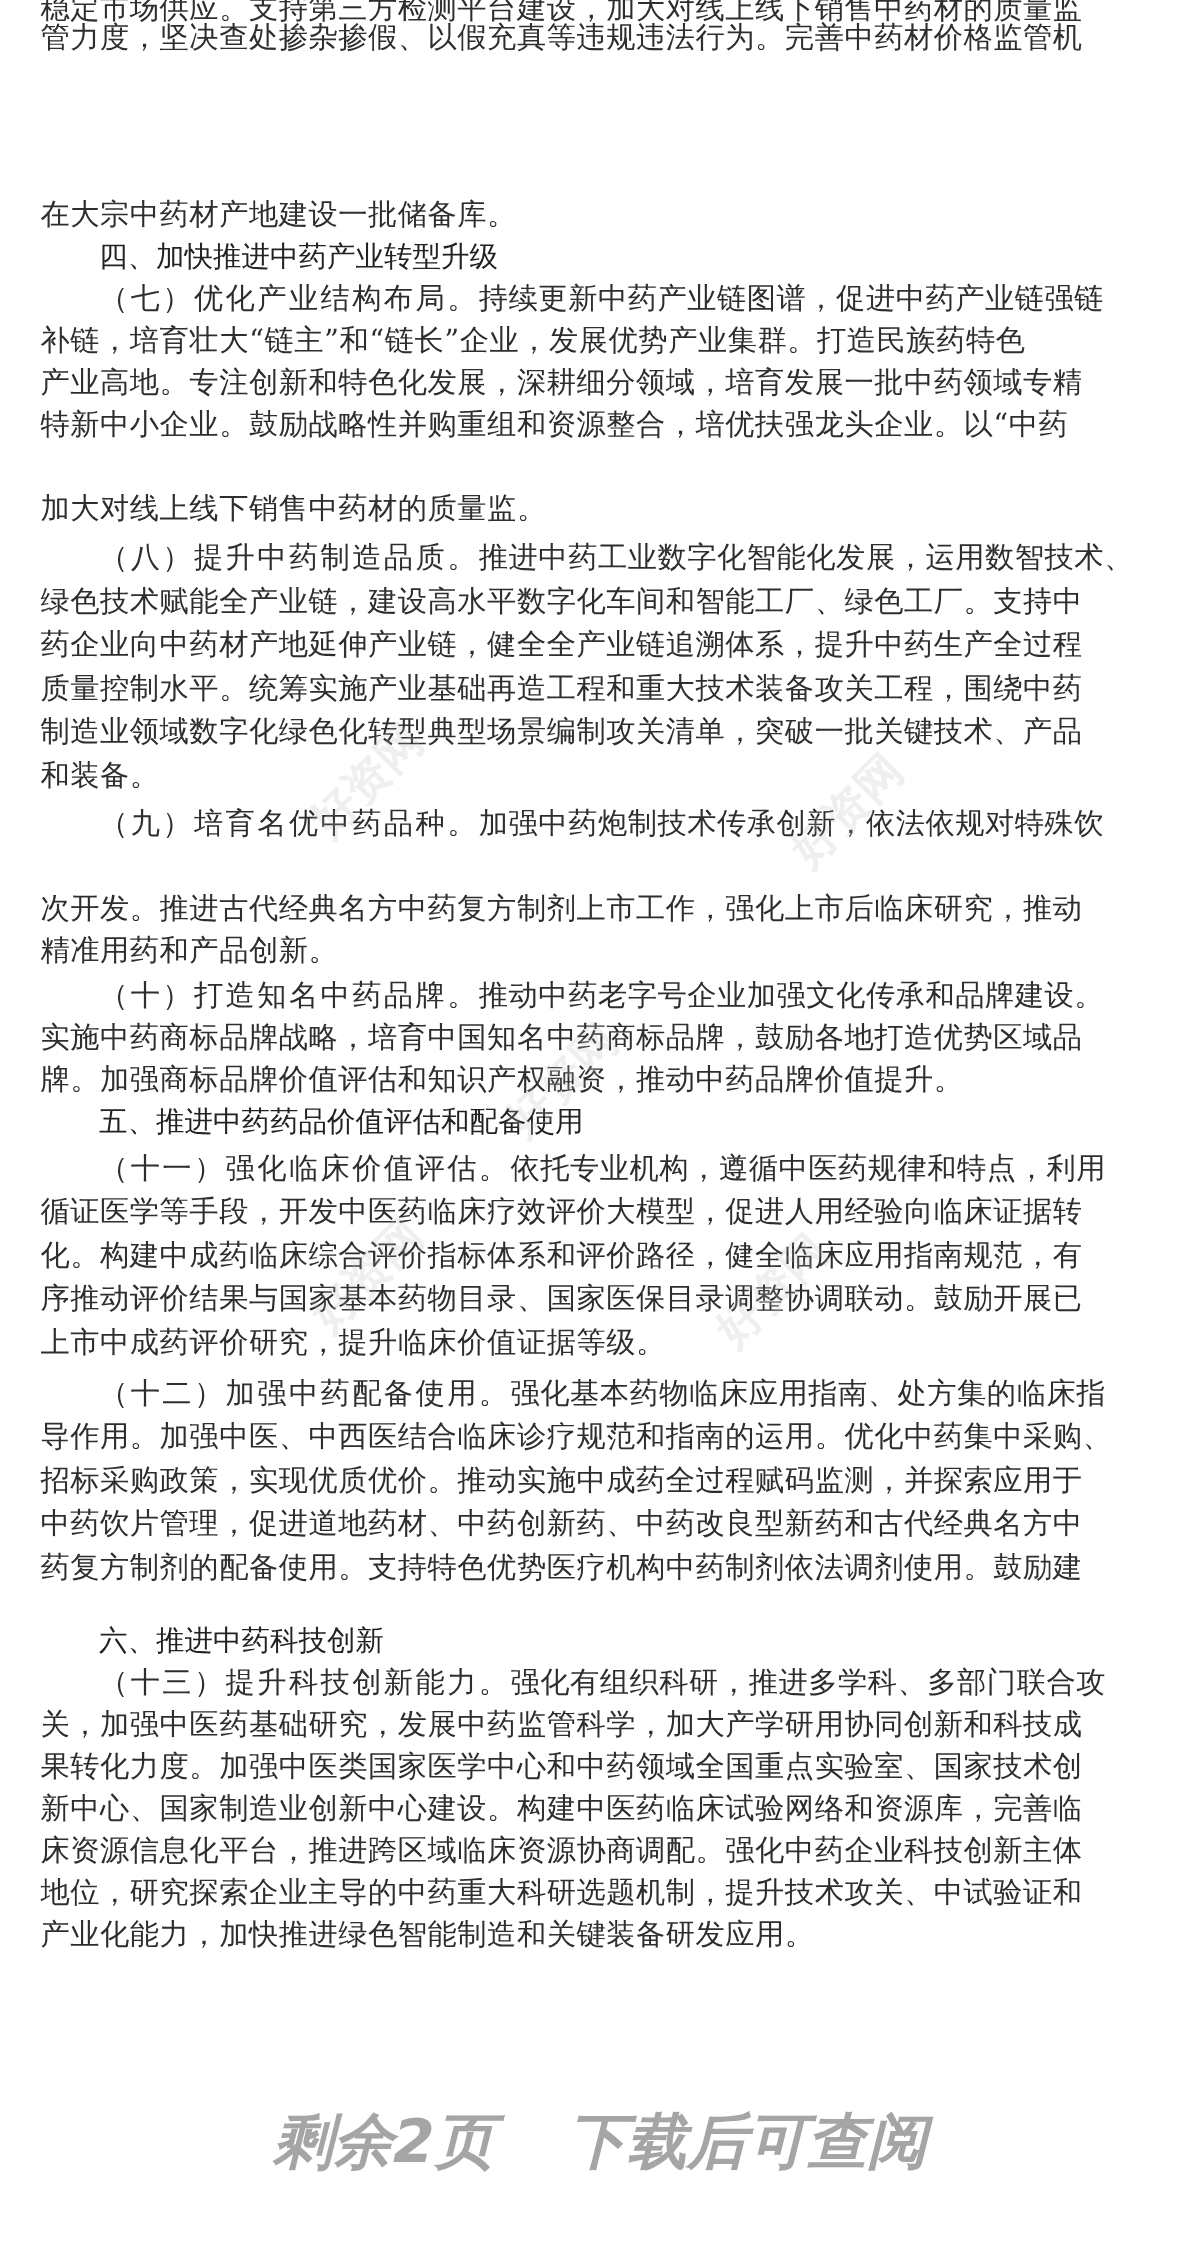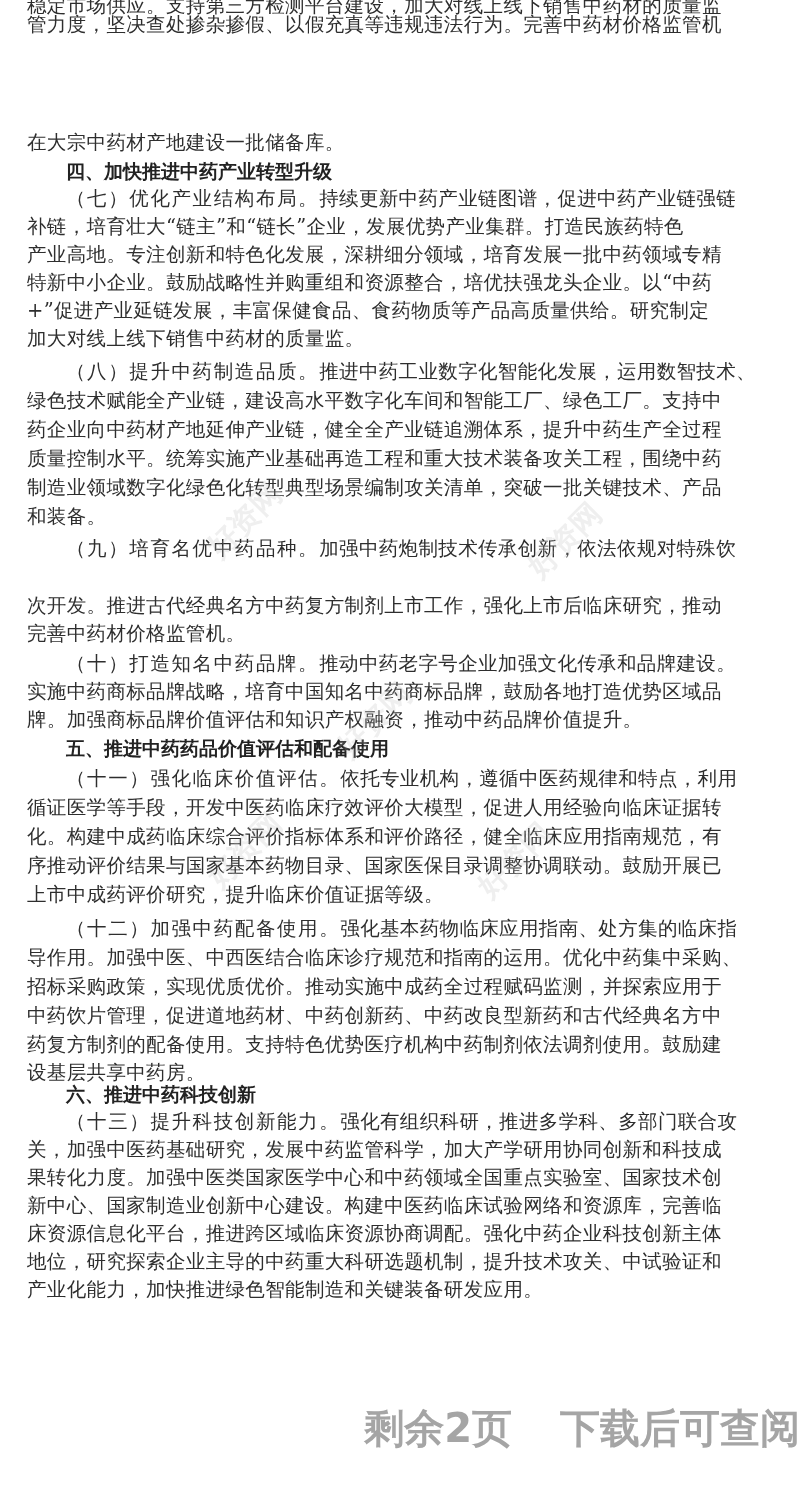--- a/index.html
+++ b/index.html
@@ -30,21 +30,21 @@
       line-height: 24px;
       white-space: nowrap;
       letter-spacing: 0.35px;
       color: #2e2e2e;
     }
     .indent { left: 66px; width: 709px; }
     .heading {
       position: absolute;
       left: 66px;
       font-family: "DejaVu Sans", "Liberation Sans", sans-serif;
-      font-weight: bold;
+      font-weight: normal;
       font-size: 19px;
       line-height: 24px;
       white-space: nowrap;
       color: #222222;
     }
     .kaiti {
       letter-spacing: 1.6px;
     }
     .watermark {
       position: absolute;
@@ -54,78 +54,77 @@
       font-weight: bold;
       transform: rotate(-45deg);
       white-space: nowrap;
       pointer-events: none;
     }
     .footer-notice {
       position: absolute;
       left: 0;
       top: 1400px;
       width: 800px;
-      text-align: right;
+      text-align: center;
       font-family: "DejaVu Sans", "Liberation Sans", sans-serif;
       font-weight: bold;
       font-size: 40px;
       line-height: 56px;
       color: #a5a5a5;
       letter-spacing: 0px;
+      font-style: italic;
     }
     .footer-notice .gap { display: inline-block; width: 48px; }
   </style>
 </head>
 <body>
 
 <div class="page">
 
   <div class="line" style="top:-6px">稳定市场供应。支持第三方检测平台建设，加大对线上线下销售中药材的质量监</div>
   <div class="line" style="top:13px">管力度，坚决查处掺杂掺假、以假充真等违规违法行为。完善中药材价格监管机</div>
 
   <div class="line" style="top:131px">在大宗中药材产地建设一批储备库。</div>
 
   <div class="heading" style="top:159px">四、加快推进中药产业转型升级</div>
 
   <div class="line indent" style="top:187px"><span class="kaiti">（七）优化产业结构布局。</span><span>持续更新中药产业链图谱，促进中药产业链强链</span></div>
   <div class="line" style="top:215px">补链，培育壮大“链主”和“链长”企业，发展优势产业集群。打造民族药特色</div>
   <div class="line" style="top:243px">产业高地。专注创新和特色化发展，深耕细分领域，培育发展一批中药领域专精</div>
   <div class="line" style="top:271px">特新中小企业。鼓励战略性并购重组和资源整合，培优扶强龙头企业。以“中药</div>
-  <div class="line" style="top:299px">+”促进产业延链发展，丰富保健食品、食药物质等产品高质量供给。研究制定</div>
   <div class="line" style="top:327px">加大对线上线下销售中药材的质量监。</div>
 
   <div class="line indent" style="top:360px"><span class="kaiti">（八）提升中药制造品质。</span><span>推进中药工业数字化智能化发展，运用数智技术、</span></div>
   <div class="line" style="top:389px">绿色技术赋能全产业链，建设高水平数字化车间和智能工厂、绿色工厂。支持中</div>
   <div class="line" style="top:418px">药企业向中药材产地延伸产业链，健全全产业链追溯体系，提升中药生产全过程</div>
   <div class="line" style="top:447px">质量控制水平。统筹实施产业基础再造工程和重大技术装备攻关工程，围绕中药</div>
   <div class="line" style="top:476px">制造业领域数字化绿色化转型典型场景编制攻关清单，突破一批关键技术、产品</div>
   <div class="line" style="top:505px">和装备。</div>
 
   <div class="line indent" style="top:537px"><span class="kaiti">（九）培育名优中药品种。</span><span>加强中药炮制技术传承创新，依法依规对特殊饮</span></div>
   <div class="line" style="top:594px">次开发。推进古代经典名方中药复方制剂上市工作，强化上市后临床研究，推动</div>
-  <div class="line" style="top:622px">完善中药材价格监管机。</div>
+  <div class="line" style="top:622px">精准用药和产品创新。</div>
 
   <div class="line" style="top:680px">实施中药商标品牌战略，培育中国知名中药商标品牌，鼓励各地打造优势区域品</div>
   <div class="line indent" style="top:652px"><span class="kaiti">（十）打造知名中药品牌。</span><span>推动中药老字号企业加强文化传承和品牌建设。</span></div>
   <div class="line" style="top:708px">牌。加强商标品牌价值评估和知识产权融资，推动中药品牌价值提升。</div>
 
   <div class="heading" style="top:736px">五、推进中药药品价值评估和配备使用</div>
 
   <div class="line indent" style="top:767px"><span class="kaiti">（十一）强化临床价值评估。</span><span>依托专业机构，遵循中医药规律和特点，利用</span></div>
   <div class="line" style="top:796px">循证医学等手段，开发中医药临床疗效评价大模型，促进人用经验向临床证据转</div>
   <div class="line" style="top:825px">化。构建中成药临床综合评价指标体系和评价路径，健全临床应用指南规范，有</div>
   <div class="line" style="top:854px">序推动评价结果与国家基本药物目录、国家医保目录调整协调联动。鼓励开展已</div>
   <div class="line" style="top:883px">上市中成药评价研究，提升临床价值证据等级。</div>
 
   <div class="line indent" style="top:917px"><span class="kaiti">（十二）加强中药配备使用。</span><span>强化基本药物临床应用指南、处方集的临床指</span></div>
   <div class="line" style="top:946px">导作用。加强中医、中西医结合临床诊疗规范和指南的运用。优化中药集中采购、</div>
   <div class="line" style="top:975px">招标采购政策，实现优质优价。推动实施中成药全过程赋码监测，并探索应用于</div>
   <div class="line" style="top:1004px">中药饮片管理，促进道地药材、中药创新药、中药改良型新药和古代经典名方中</div>
   <div class="line" style="top:1033px">药复方制剂的配备使用。支持特色优势医疗机构中药制剂依法调剂使用。鼓励建</div>
-  <div class="line" style="top:1061px">设基层共享中药房。</div>
 
   <div class="heading" style="top:1082px">六、推进中药科技创新</div>
 
   <div class="line indent" style="top:1110px"><span class="kaiti">（十三）提升科技创新能力。</span><span>强化有组织科研，推进多学科、多部门联合攻</span></div>
   <div class="line" style="top:1138px">关，加强中医药基础研究，发展中药监管科学，加大产学研用协同创新和科技成</div>
   <div class="line" style="top:1166px">果转化力度。加强中医类国家医学中心和中药领域全国重点实验室、国家技术创</div>
   <div class="line" style="top:1194px">新中心、国家制造业创新中心建设。构建中医药临床试验网络和资源库，完善临</div>
   <div class="line" style="top:1222px">床资源信息化平台，推进跨区域临床资源协商调配。强化中药企业科技创新主体</div>
   <div class="line" style="top:1250px">地位，研究探索企业主导的中药重大科研选题机制，提升技术攻关、中试验证和</div>
   <div class="line" style="top:1278px">产业化能力，加快推进绿色智能制造和关键装备研发应用。</div>

